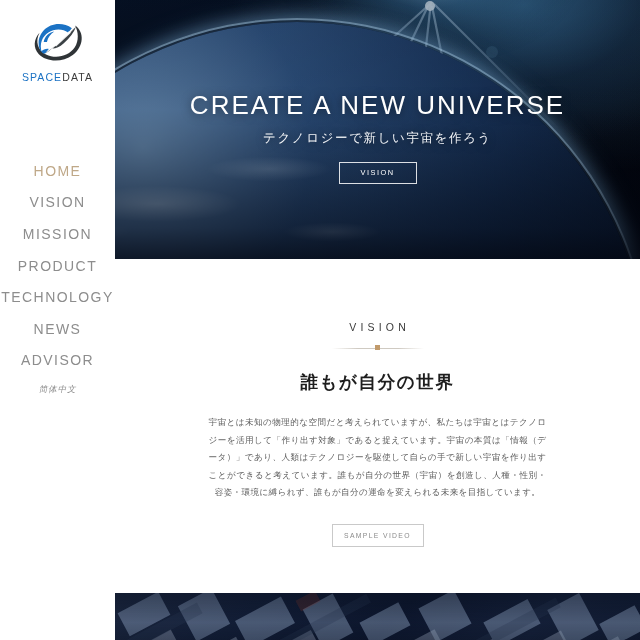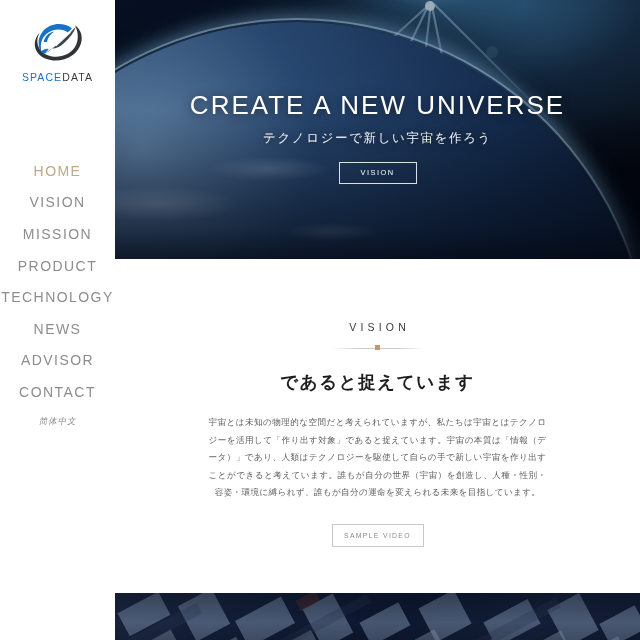--- a/index.html
+++ b/index.html
@@ -262,21 +262,20 @@
     </div>
 
     <nav class="nav">
       <a class="nav-item active">HOME</a>
       <a class="nav-item">VISION</a>
       <a class="nav-item">MISSION</a>
       <a class="nav-item">PRODUCT</a>
       <a class="nav-item">TECHNOLOGY</a>
       <a class="nav-item">NEWS</a>
       <a class="nav-item">ADVISOR</a>
-      <a class="nav-item">CONTACT</a>
       <a class="nav-item cjk">简体中文</a>
     </nav>
   </aside>
 
   <main class="content">
 
     <section class="hero">
       <div class="hero-bg">
         <div class="sky"></div>
         <svg class="flare" viewBox="0 0 340 260">
@@ -315,21 +314,21 @@
         <button class="hero-btn">VISION</button>
       </div>
     </section>
 
     <section class="vision">
       <div class="sec-label">VISION</div>
       <div class="sec-divider">
         <span class="ln"></span>
         <span class="dot"></span>
       </div>
-      <h2 class="vision-head">であると捉えています</h2>
+      <h2 class="vision-head">誰もが自分の世界</h2>
       <p class="vision-body">宇宙とは未知の物理的な空間だと考えられていますが、私たちは宇宙とはテクノロジーを活用して「作り出す対象」であると捉えています。宇宙の本質は「情報（データ）」であり、人類はテクノロジーを駆使して自らの手で新しい宇宙を作り出すことができると考えています。誰もが自分の世界（宇宙）を創造し、人種・性別・容姿・環境に縛られず、誰もが自分の運命を変えられる未来を目指しています。</p>
       <button class="sample-btn">SAMPLE VIDEO</button>
     </section>
 
     <section class="mission">
       <div class="city">
         <div class="city-base"></div>
         <svg class="city-blocks" viewBox="0 0 525 84" preserveAspectRatio="none">
           <g opacity="0.55" fill="#8fa4c4">
             <rect x="6" y="8" width="46" height="26" transform="rotate(-28 29 21)"></rect>

